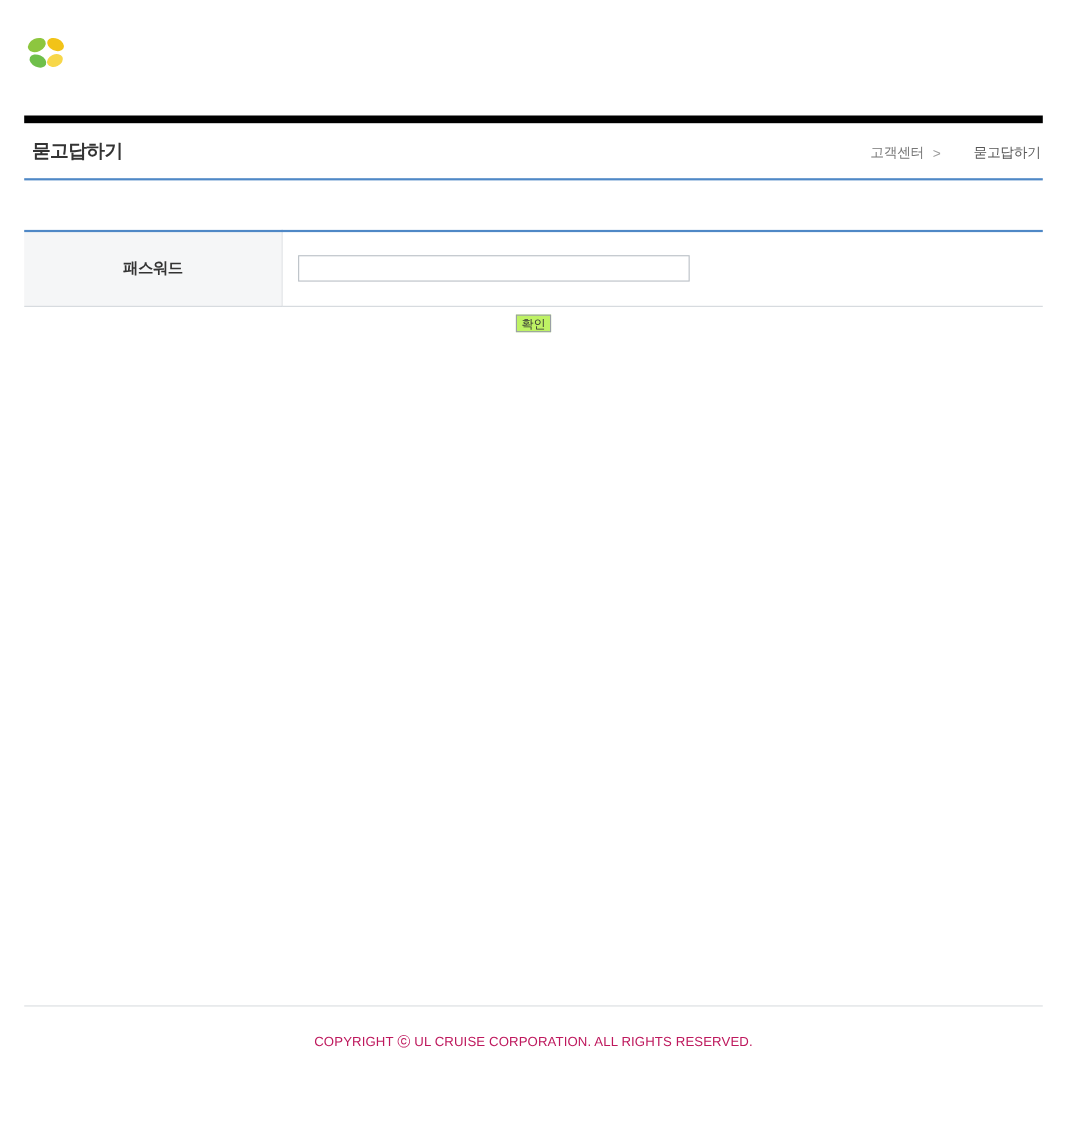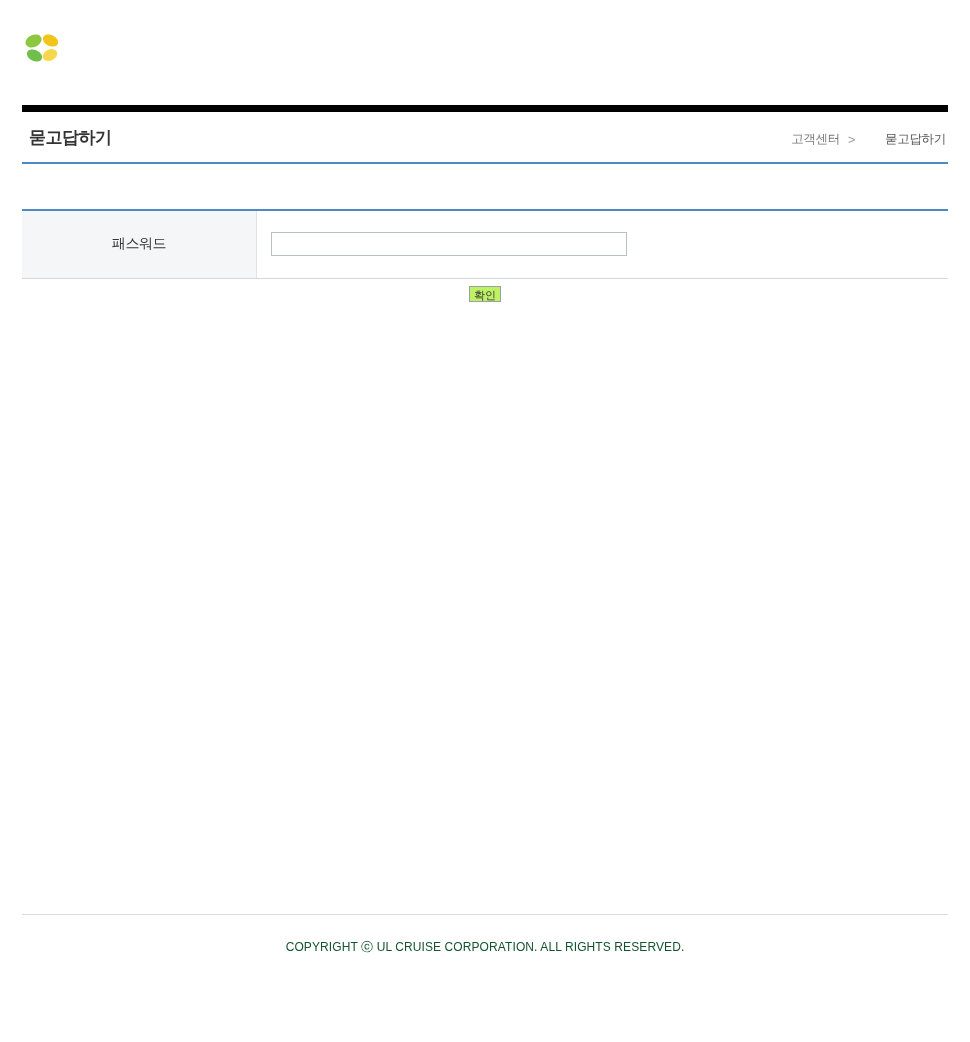--- a/index.html
+++ b/index.html
@@ -106,21 +106,21 @@
   }
   .form-table tr {
     height: 68px;
   }
   .form-table th {
     width: 232px;
     background: #f5f6f7;
     border-right: 1px solid #e1e4e7;
     border-bottom: 1px solid #d3d8dc;
     font-size: 14px;
-    font-weight: normal;
+    font-weight: bold;
     color: #333333;
     letter-spacing: -0.4px;
     text-align: center;
     vertical-align: middle;
   }
   .form-table td {
     background: #ffffff;
     border-bottom: 1px solid #d3d8dc;
     padding-left: 14px;
     vertical-align: middle;
@@ -163,21 +163,21 @@
     top: 914px;
   }
   .footer-rule {
     margin: 0 22px;
     border-top: 1px solid #d9dde0;
   }
   .copyright {
     text-align: center;
     margin-top: 24px;
     font-size: 12px;
-    color: #14532d;
+    color: #be185d;
     letter-spacing: 0.1px;
   }
 </style>
 </head>
 <body>
 
 <div class="page">
 
   <div class="header">
     <a class="logo" href="#">

